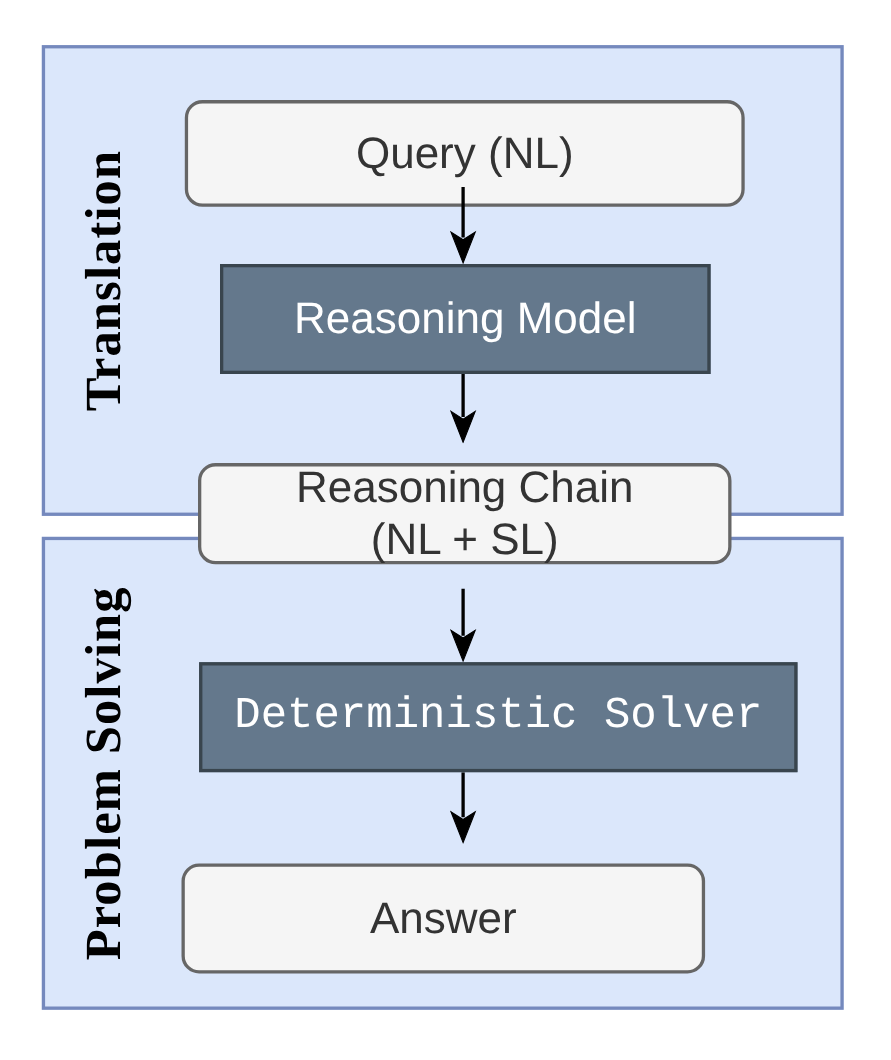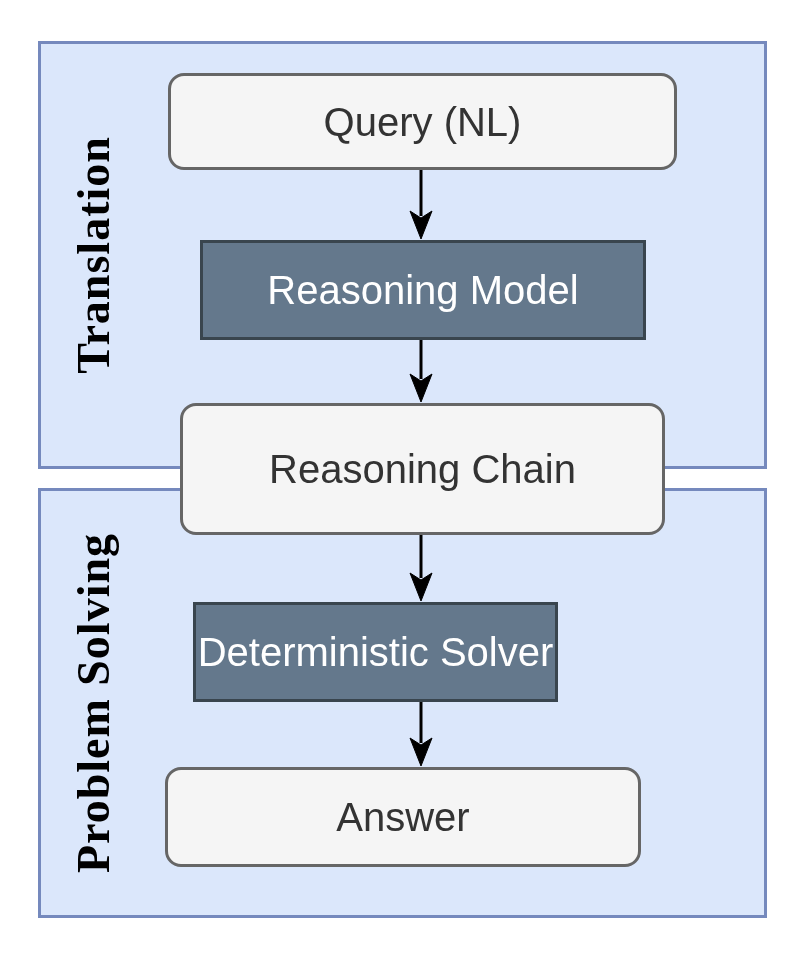--- a/index.html
+++ b/index.html
@@ -23,31 +23,31 @@
     color:var(--section-label-text,#000000);
   }
   .node{
     position:absolute;display:flex;flex-direction:column;
     align-items:center;justify-content:center;
     box-sizing:border-box;text-align:center;font-size:40px;line-height:1.2;
   }
   .artifact{
     background:var(--artifact-fill,#f5f5f5);
     border:3px solid var(--artifact-border,#666666);
-    border-radius:16px;color:var(--artifact-text,#333333);
+    border-radius:16px;color:var(--artifact-text,#333333);margin-top:18px;
   }
   .process{
     background:var(--process-fill,#64788c);
     border:3px solid var(--process-border,#39454e);
     color:var(--process-text,#ffffff);
   }
   .node-query {left:168px;top:73px;width:509px;height:97px;}
   .node-lm    {left:200px;top:240px;width:446px;height:100px;}
-  .node-rc    {left:180px;top:403px;width:485px;height:132px;}
-  .node-ds    {left:193px;top:602px;width:365px;height:100px;}
+  .node-rc    {left:180px;top:403px;width:485px;height:92px;}
+  .node-ds    {left:181px;top:602px;width:544px;height:100px;font-family:Liberation Mono, monospace;}
   .node-answer{left:165px;top:767px;width:476px;height:100px;}
   .arrow{position:absolute;left:407px;display:block;}
   .arrow line{stroke:var(--arrow,#000000);stroke-width:3;}
   .arrow polygon{fill:var(--arrow,#000000);stroke:var(--arrow,#000000);stroke-width:1;}
   .a1{top:170px;} .a2{top:340px;} .a3{top:535px;} .a4{top:702px;}
 </style>
 </head>
 <body>
 
 <div class="canvas">
@@ -73,20 +73,21 @@
     <span>Reasoning Model</span>
   </div>
 
   <svg class="arrow a2" width="28" height="63" viewBox="0 0 28 63" aria-hidden="true">
     <line x1="14" y1="0" x2="14" y2="39"></line>
     <polygon points="14,62 3,34 14,41 25,34"></polygon>
   </svg>
 
   <div class="node artifact node-rc">
     <span>Reasoning Chain</span>
+    <span>(NL + SL)</span>
   </div>
 
   <svg class="arrow a3" width="28" height="67" viewBox="0 0 28 67" aria-hidden="true">
     <line x1="14" y1="0" x2="14" y2="43"></line>
     <polygon points="14,66 3,38 14,45 25,38"></polygon>
   </svg>
 
   <div class="node process node-ds">
     <span>Deterministic Solver</span>
   </div>

